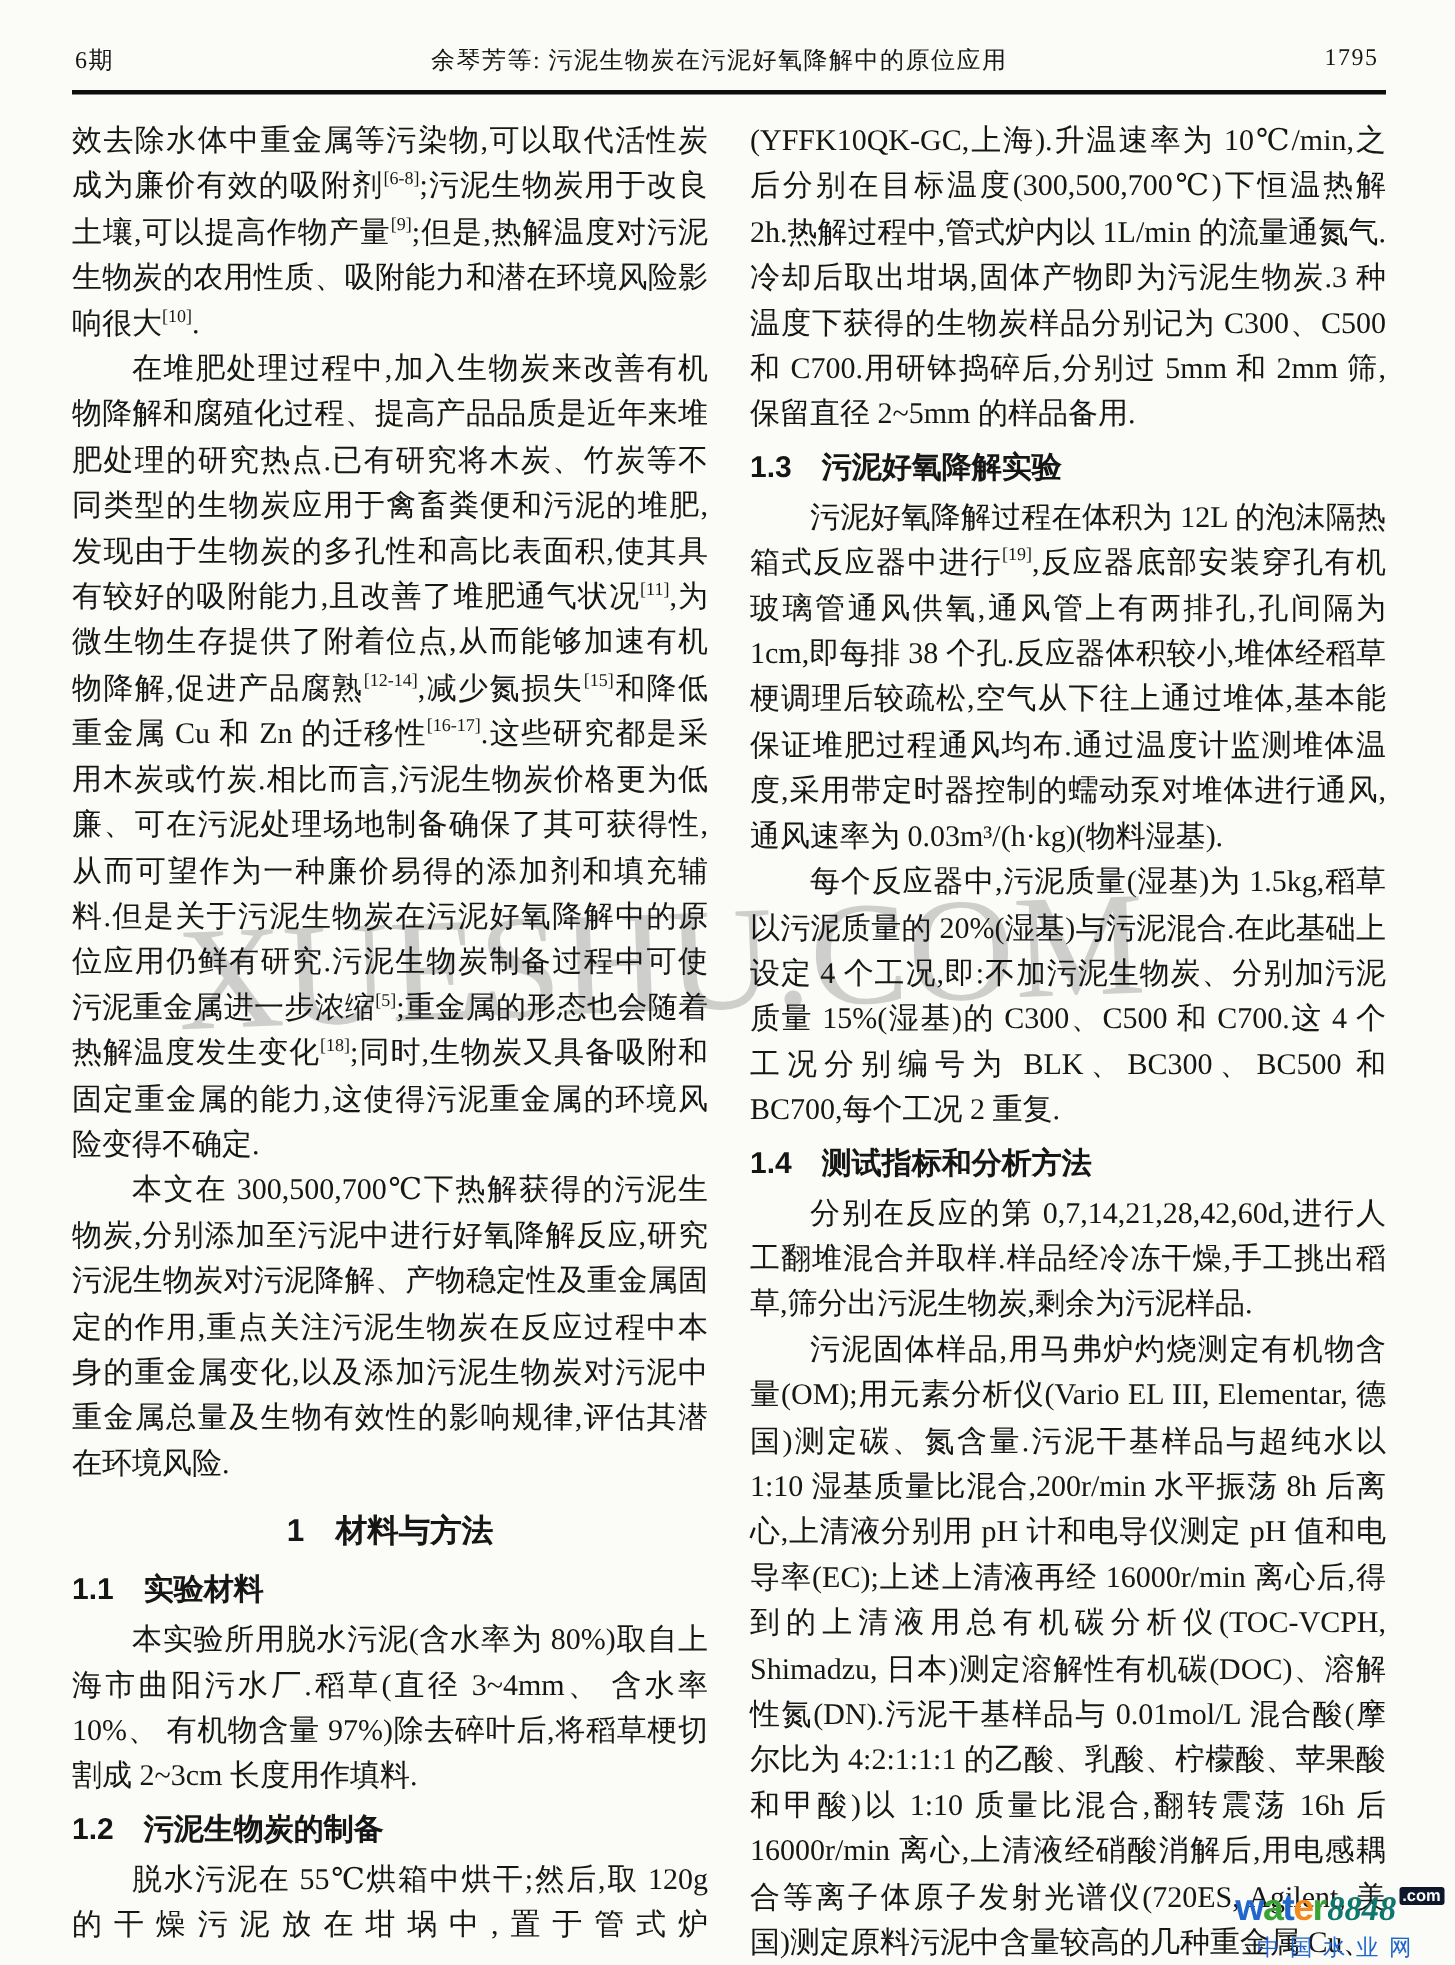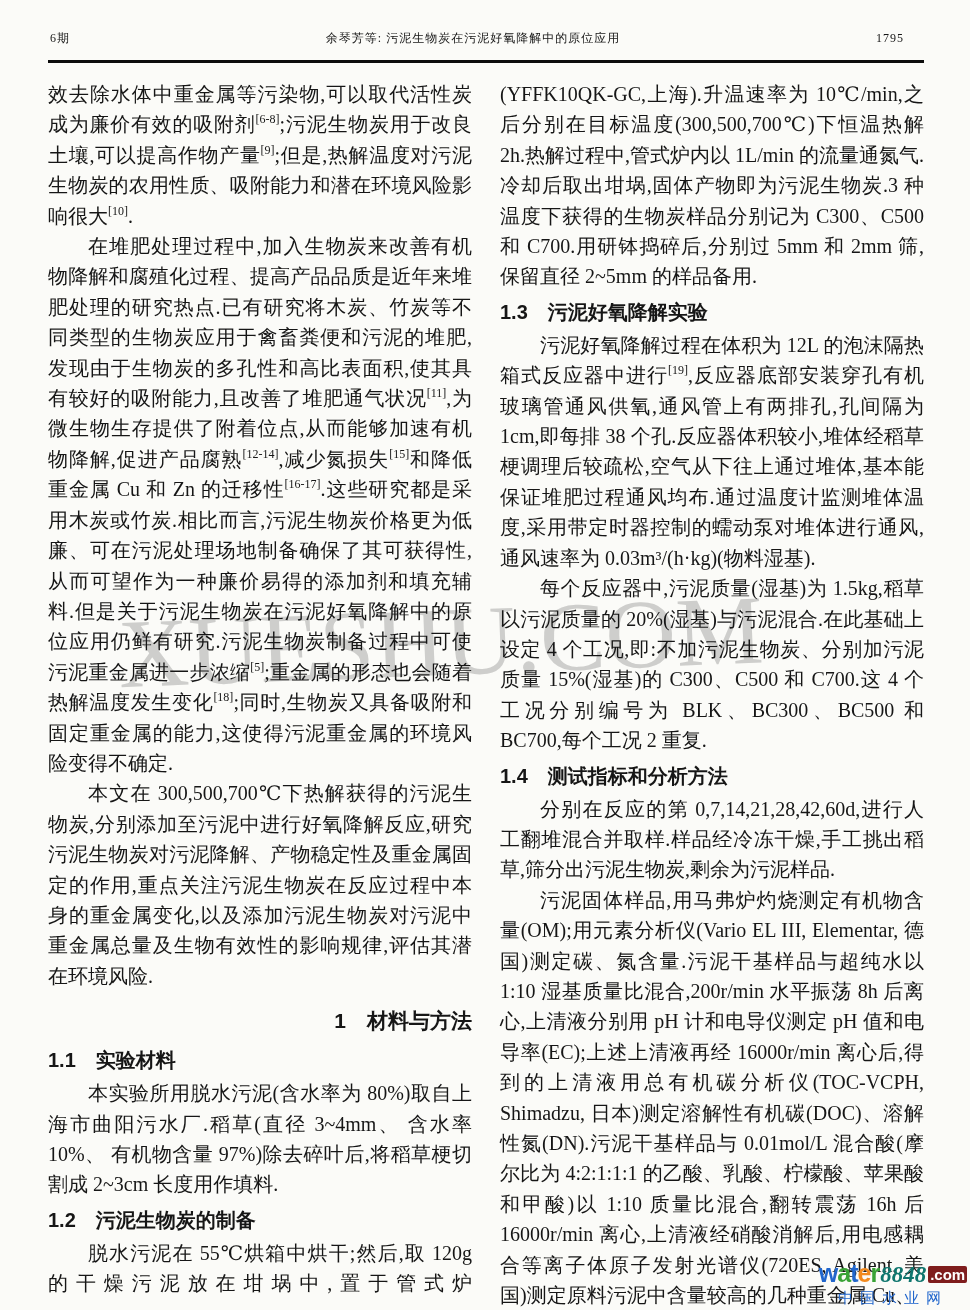--- a/index.html
+++ b/index.html
@@ -2,23 +2,23 @@
 <html><head>
 <meta charset="utf-8">
 <style>
   html,body { margin:0; padding:0; background:#e8e8e4; }
   .page {
     position:relative; width:970px; height:1310px; margin:0 auto;
     background:#fbfbf8; color:#161616; overflow:hidden;
     font-family:"Liberation Serif","DejaVu Serif",serif;
   }
   .header {
-    position:absolute; top:30px; left:50px; right:66px;
-    display:flex; justify-content:space-between; align-items:center;
-    font-size:12px; letter-spacing:1px;
+    position:absolute; top:30px; left:50px; right:51px;
+    display:flex; justify-content:space-between; align-items:flex-start;
+    font-size:16px; letter-spacing:1px;
   }
   .header .title { flex:1; text-align:center; }
   .rule {
     position:absolute; top:60px; left:48px; right:46px; height:0;
     border-top:3px solid #0c0c0c;
   }
   .watermark {
     position:absolute; top:592px; left:118px; width:690px;
     font-size:98px; line-height:1; color:#c7c7c5; opacity:.85;
     letter-spacing:0px; transform:rotate(-2.2deg); white-space:nowrap;
@@ -29,39 +29,39 @@
     position:absolute; top:79px; left:48px; width:876px;
     display:flex; gap:28px; z-index:1;
   }
   .column { width:424px; font-size:20px; line-height:30.4px; text-align:justify; }
   .column p { margin:0; }
   .column p.indent { text-indent:2em; }
   .column p.stretch { text-align-last:justify; }
   sup { font-size:0.60em; line-height:0; vertical-align:super; letter-spacing:0; }
   .sec1 {
     font-family:"Liberation Sans","DejaVu Sans",sans-serif; font-weight:bold;
-    font-size:21px; line-height:26px; margin:17px 0 13px 0; text-align:right;
+    font-size:21px; line-height:26px; margin:17px 0 13px 0; text-align:center;
   }
   .sec2 {
     font-family:"Liberation Sans","DejaVu Sans",sans-serif; font-weight:bold;
     font-size:20px; line-height:26px; margin:7px 0 5px 0; text-align:left;
   }
   .logo {
     position:absolute; right:4px; bottom:2px; width:146px; z-index:2;
     text-align:center; font-family:"Liberation Sans","DejaVu Sans",sans-serif;
   }
   .logo-line1 { display:flex; justify-content:center; align-items:baseline; }
   .logo-word span { font-weight:bold; font-size:25px; letter-spacing:-1px; }
   .logo-num {
     font-family:"Liberation Serif","DejaVu Serif",serif; font-style:italic;
     font-weight:bold; font-size:23px; margin-left:1px;
   }
   .logo-tld {
-    font-size:15px; color:#fff; background:#7f1d1d; border-radius:2px;
-    padding:0 2px; margin-left:2px; align-self:flex-end; margin-bottom:5px;
+    font-size:11px; color:#fff; background:#0f172a; border-radius:2px;
+    padding:0 2px; margin-left:2px; align-self:flex-end; margin-bottom:18px;
     font-weight:bold;
   }
   .logo-line2 {
     color:#2166cc; font-weight:normal; font-size:15px; letter-spacing:7px;
     margin-top:1px; white-space:nowrap;
   }
 </style>
 </head>
 <body>
 

